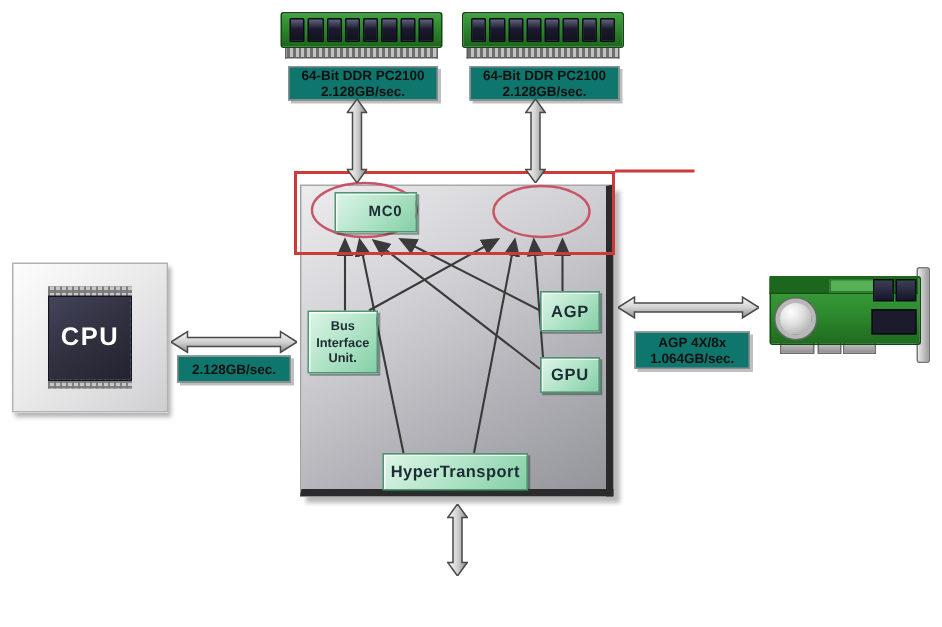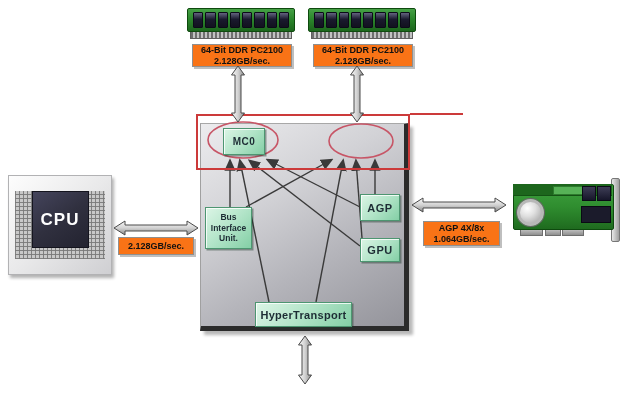--- a/index.html
+++ b/index.html
@@ -40,28 +40,28 @@
 
   
   .node {
     position:absolute; z-index:3;
     background:linear-gradient(135deg,#dcf5e6 0%,#b2e4c8 50%,#84cfa6 100%);
     border:1px solid #4d9671;
     box-shadow:1.5px 1.5px 0 rgba(30,60,45,0.45), inset 1px 1px 0 rgba(255,255,255,0.8);
     display:flex; align-items:center; justify-content:center;
     font-weight:bold; color:#1d2c34; text-align:center;
   }
-  .node-mc  { font-size:10px; letter-spacing:0.5px; }
+  .node-mc  { font-size:10px; letter-spacing:0.5px;padding-left:13px; }
   .node-biu { font-size:8.5px; line-height:10.5px; }
   .node-sm  { font-size:11px; letter-spacing:0.5px; }
   .node-ht  { font-size:11px; letter-spacing:0.3px; }
 
   
   .plabel {
-    position:absolute; z-index:5; background:#f97316;
+    position:absolute; z-index:5; background:#0f766e;
     border:1px solid #8f8f8f; box-shadow:2px 2px 0 rgba(0,0,0,0.25);
     display:flex; flex-direction:column; align-items:center; justify-content:center;
     font-weight:bold; color:#111; text-align:center;
     font-size:9px; line-height:10.5px; white-space:nowrap;
   }
 
   
   .ram { z-index:3; }
   .ram-board {
     width:108px; height:24px; box-sizing:border-box;
@@ -80,25 +80,25 @@
   }
 
   
   .cpu-block {
     left:8px; top:175px; width:102px; height:98px; z-index:3;
     background:linear-gradient(135deg,#fdfdfd 0%,#e9e9ea 50%,#cfcfd2 100%);
     border:1px solid #b2b2b4; box-shadow:2px 3px 3px rgba(0,0,0,0.3);
     display:flex; align-items:center; justify-content:center;
   }
   .cpu-pins {
-    width:90px; height:68px; background-color:#c8c8c8;
+    width:56px; height:68px; background-color:#c8c8c8;
     background-image:
       repeating-linear-gradient(90deg, rgba(120,120,120,0.9) 0 1.5px, transparent 1.5px 4px),
       repeating-linear-gradient(0deg,  rgba(120,120,120,0.9) 0 1.5px, transparent 1.5px 4px);
-    display:flex; justify-content:center;
+    display:flex; align-items:center; justify-content:center;
   }
   .cpu-die {
     width:55px; height:55px;
     background:linear-gradient(145deg,#44445c 0%,#30303f 50%,#232330 100%);
     border:1px solid #14141e;
     display:flex; align-items:center; justify-content:center;
     color:#fff; font-weight:bold; font-size:17px; letter-spacing:1px;
   }
 
   

